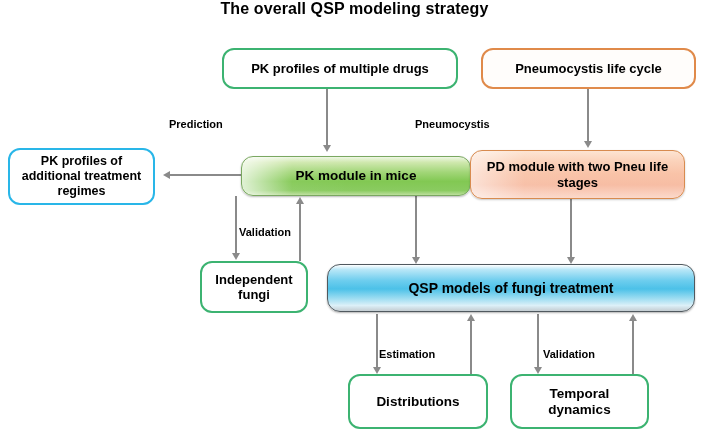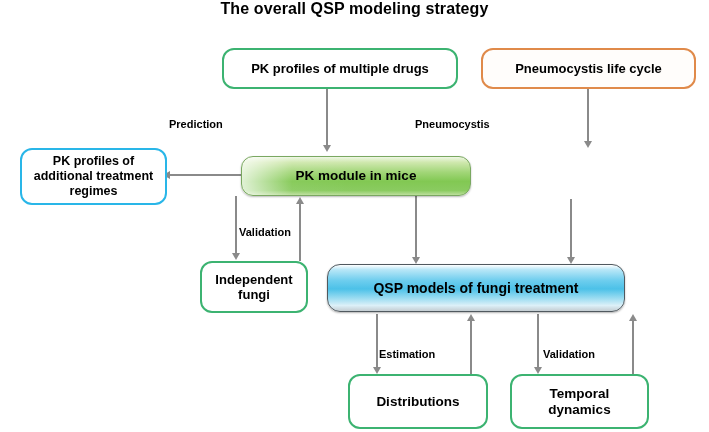--- a/index.html
+++ b/index.html
@@ -205,26 +205,27 @@
   <div class="edge-label" style="left:456px; top:238px;margin-top:44px;">Integration</div>
 
   <div class="edge-label" style="left:379px; top:348px;">Estimation</div>
 
   <div class="edge-label" style="left:543px; top:348px;">Validation</div>
 
   <div class="node green-outline" style="left:222px; top:48px; width:236px; height:41px; font-size:13px;">PK profiles of multiple drugs</div>
 
   <div class="node orange-outline" style="left:481px; top:48px; width:215px; height:41px; font-size:13px;">Pneumocystis life cycle</div>
 
-  <div class="node blue-outline" style="left:8px; top:148px; width:147px; height:57px; font-size:12.5px; padding:0 6px;margin-left:12px;">PK profiles of additional treatment regimes</div>
+  <div class="node blue-outline" style="left:8px; top:148px; width:147px; height:57px; font-size:12.5px; padding:0 6px;">PK profiles of additional treatment regimes</div>
 
   <div class="node green-fill" style="left:241px; top:156px; width:230px; height:40px; font-size:13.5px;">PK module in mice</div>
 
+  <div class="node peach-fill" style="left:470px; top:150px; width:215px; height:49px; font-size:13px; padding:0 8px;">PD module with two Pneu life stages</div>
 
   <div class="node green-outline" style="left:200px; top:261px; width:108px; height:52px; font-size:13px; padding:0 6px;">Independent fungi</div>
 
-  <div class="node blue-fill" style="left:327px; top:264px; width:298px; height:48px; font-size:14px;">QSP models of fungi treatment</div>
+  <div class="node blue-fill" style="left:327px; top:264px; width:368px; height:48px; font-size:14px;">QSP models of fungi treatment</div>
 
   <div class="node green-outline" style="left:510px; top:374px; width:139px; height:55px; font-size:13.5px; padding:0 6px;">Temporal dynamics</div>
 
   <div class="node green-outline" style="left:348px; top:374px; width:140px; height:55px; font-size:13.5px; padding:0 6px;">Distributions</div>
 
 </div>
 
 </body></html>

